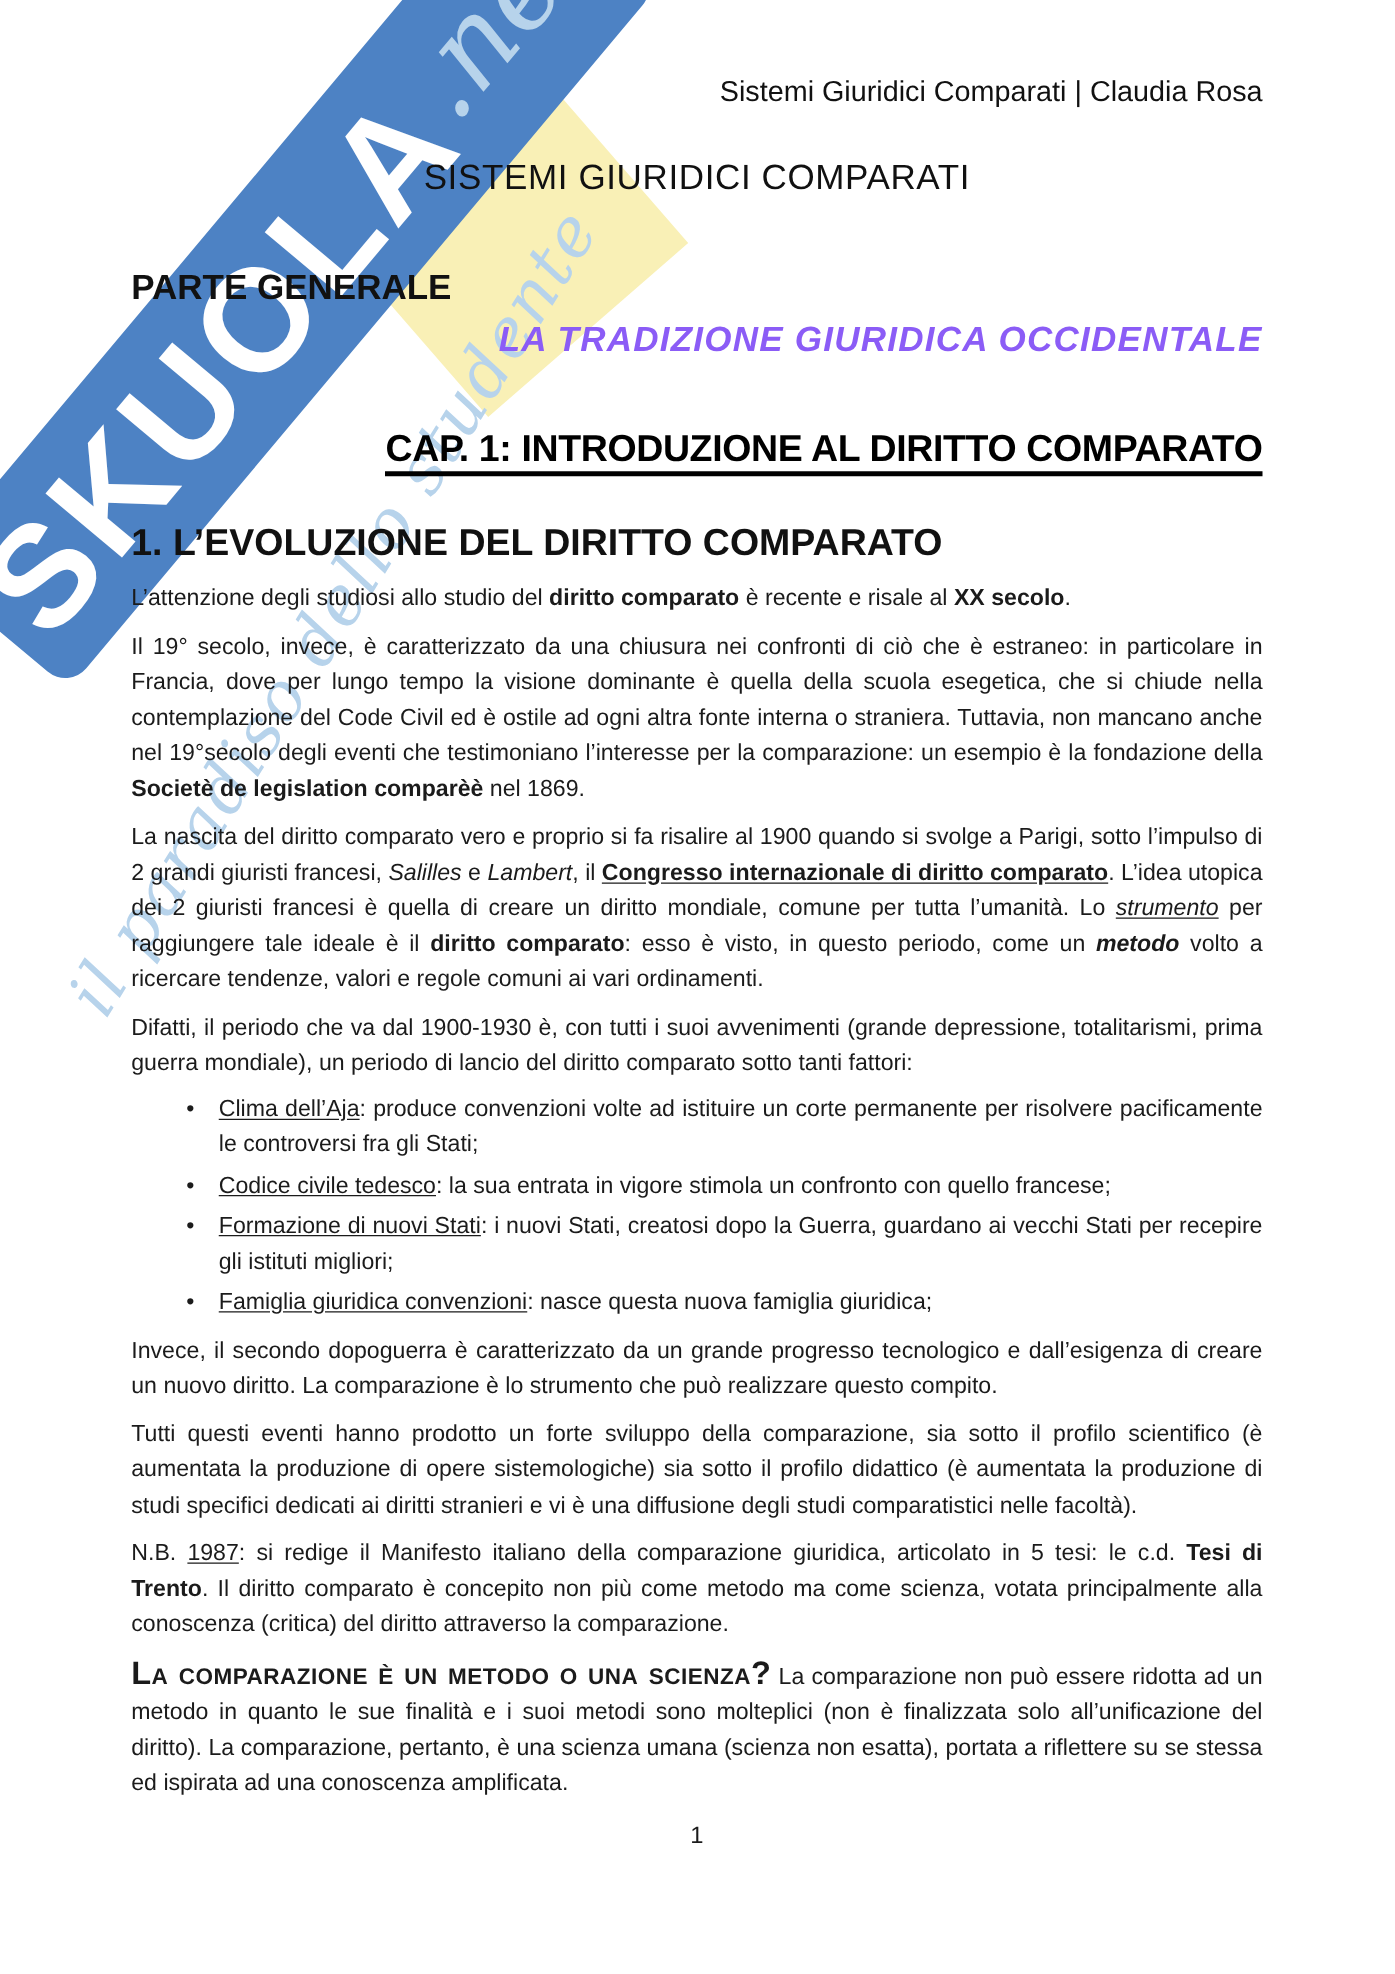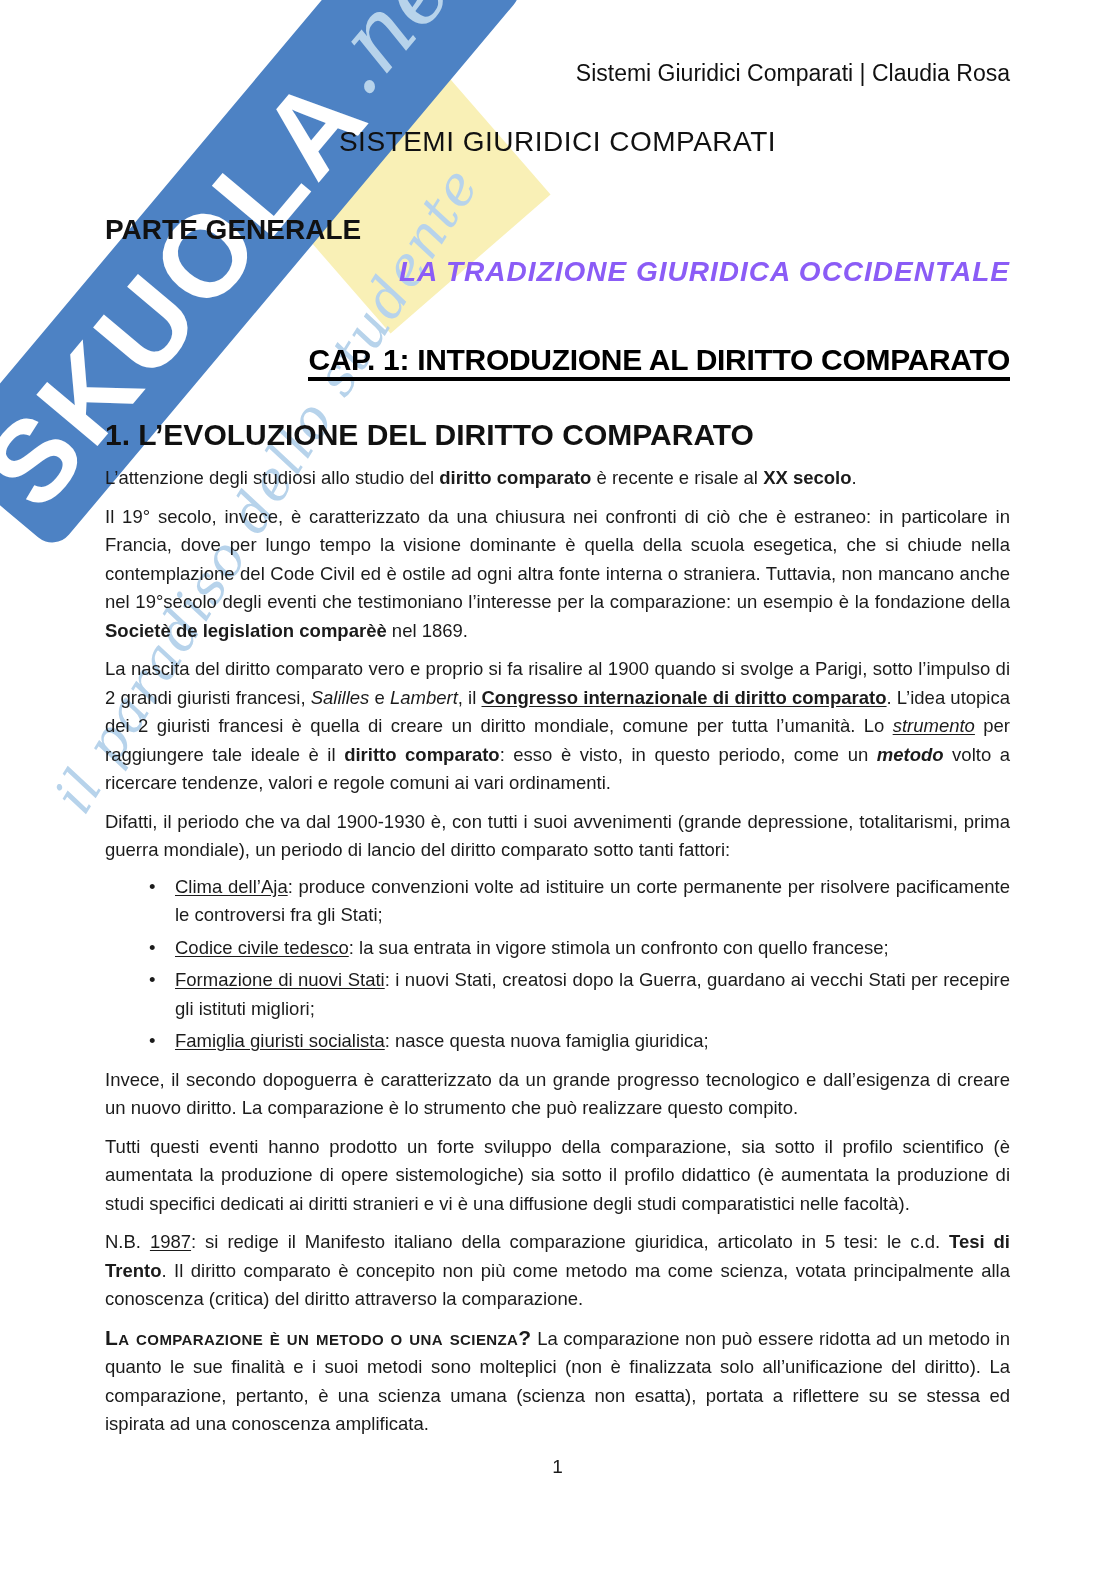--- a/index.html
+++ b/index.html
@@ -90,21 +90,21 @@
   ul.factors { list-style: none; margin: 8px 0 0; padding: 0 0 0 42px; }
   ul.factors li {
     position: relative; padding-left: 28px; margin-top: 4px;
     text-align: justify; font-size: 18.5px; line-height: 28.5px;
   }
   ul.factors li::before { content: "\2022"; position: absolute; left: 2px; top: 0; }
 
   .b { font-weight: 700; }
   .i { font-style: italic; margin-top: 40px; }
   .u { text-decoration: underline; text-underline-offset: 2px; }
-  .sc { font-variant: small-caps; font-size: 21px; letter-spacing: 0.4px; }
+  .sc { font-variant: small-caps; font-size: 26px; letter-spacing: 0.4px; }
 
   .page-num { margin-top: 14px; text-align: center; font-size: 19px; line-height: 28px; }
 </style>
 </head>
 <body>
 
 <div class="page">
 
   <div class="watermark">
     <div class="wm-yellow"></div>
@@ -129,21 +129,21 @@
 
     <p class="body-p first"><span>L’attenzione degli studiosi allo studio del </span><span class="b">diritto comparato</span><span> è recente e risale al </span><span class="b">XX secolo</span><span>.</span></p>
     <p class="body-p"><span>Il 19° secolo, invece, è caratterizzato da una chiusura nei confronti di ciò che è estraneo: in particolare in Francia, dove per lungo tempo la visione dominante è quella della scuola esegetica, che si chiude nella contemplazione del Code Civil ed è ostile ad ogni altra fonte interna o straniera. Tuttavia, non mancano anche nel 19°secolo degli eventi che testimoniano l’interesse per la comparazione: un esempio è la fondazione della </span><span class="b">Societè de legislation comparèè</span><span> nel 1869.</span></p>
     <p class="body-p"><span>La nascita del diritto comparato vero e proprio si fa risalire al 1900 quando si svolge a Parigi, sotto l’impulso di 2 grandi giuristi francesi, </span><span class="i">Salilles</span><span> e </span><span class="i">Lambert</span><span>, il </span><span class="b u">Congresso internazionale di diritto comparato</span><span>. L’idea utopica dei 2 giuristi francesi è quella di creare un diritto mondiale, comune per tutta l’umanità. Lo </span><span class="i u">strumento</span><span> per raggiungere tale ideale è il </span><span class="b">diritto comparato</span><span>: esso è visto, in questo periodo, come un </span><span class="b i">metodo</span><span> volto a ricercare tendenze, valori e regole comuni ai vari ordinamenti.</span></p>
     <p class="body-p"><span>Difatti, il periodo che va dal 1900-1930 è, con tutti i suoi avvenimenti (grande depressione, totalitarismi, prima guerra mondiale), un periodo di lancio del diritto comparato sotto tanti fattori:</span></p>
 
     <ul class="factors">
       <li><span class="u">Clima dell’Aja</span><span>: produce convenzioni volte ad istituire un corte permanente per risolvere pacificamente le controversi fra gli Stati;</span></li>
       <li><span class="u">Codice civile tedesco</span><span>: la sua entrata in vigore stimola un confronto con quello francese;</span></li>
       <li><span class="u">Formazione di nuovi Stati</span><span>: i nuovi Stati, creatosi dopo la Guerra, guardano ai vecchi Stati per recepire gli istituti migliori;</span></li>
-      <li><span class="u">Famiglia giuristi socialista</span><span>: nasce questa nuova famiglia giuridica;</span></li>
+      <li><span class="u">Famiglia giuridica convenzioni</span><span>: nasce questa nuova famiglia giuridica;</span></li>
     </ul>
 
     <p class="body-p"><span>Invece, il secondo dopoguerra è caratterizzato da un grande progresso tecnologico e dall’esigenza di creare un nuovo diritto. La comparazione è lo strumento che può realizzare questo compito.</span></p>
     <p class="body-p"><span>Tutti questi eventi hanno prodotto un forte sviluppo della comparazione, sia sotto il profilo scientifico (è aumentata la produzione di opere sistemologiche) sia sotto il profilo didattico (è aumentata la produzione di studi specifici dedicati ai diritti stranieri e vi è una diffusione degli studi comparatistici nelle facoltà).</span></p>
     <p class="body-p"><span>N.B. </span><span class="u">1987</span><span>: si redige il Manifesto italiano della comparazione giuridica, articolato in 5 tesi: le c.d. </span><span class="b">Tesi di Trento</span><span>. Il diritto comparato è concepito non più come metodo ma come scienza, votata principalmente alla conoscenza (critica) del diritto attraverso la comparazione.</span></p>
     <p class="body-p"><span class="b sc">La comparazione è un metodo o una scienza?</span><span> La comparazione non può essere ridotta ad un metodo in quanto le sue finalità e i suoi metodi sono molteplici (non è finalizzata solo all’unificazione del diritto). La comparazione, pertanto, è una scienza umana (scienza non esatta), portata a riflettere su se stessa ed ispirata ad una conoscenza amplificata.</span></p>
 
     <div class="page-num">1</div>
   </div>
 

